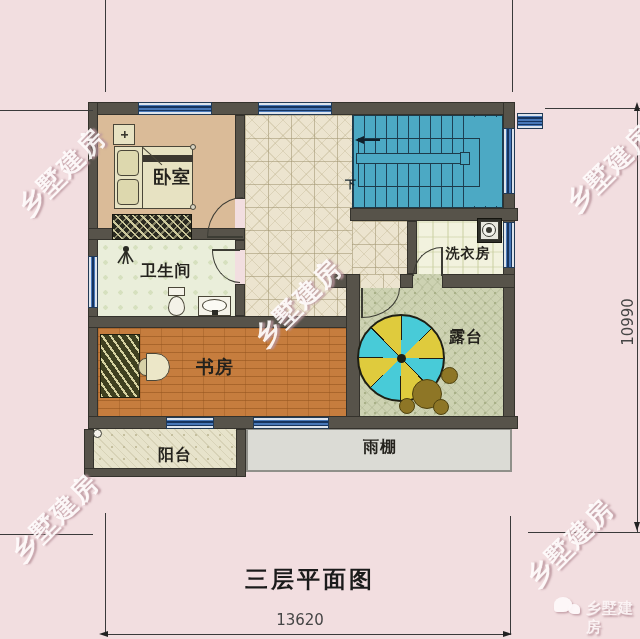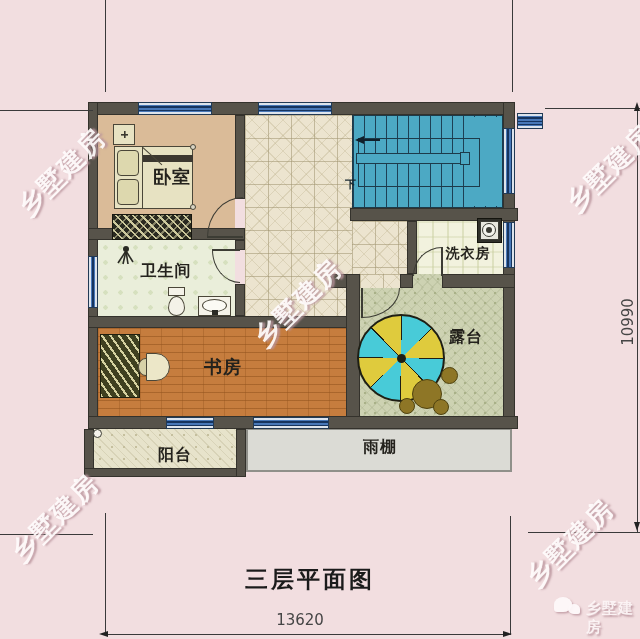--- a/index.html
+++ b/index.html
@@ -196,21 +196,21 @@
 
   <div class="furn" style="left:477px;top:218px;width:25px;height:25px;background:#30302a;border:1px solid #14140e;"></div>
   <div class="furn" style="left:480px;top:221px;width:19px;height:19px;background:#e8e8de;border:1px solid #3c3c34;"></div>
   <div class="circ" style="left:482px;top:223px;width:14px;height:14px;border:1.5px solid #3c3c34;background:#f4f4ec;"></div>
   <div class="circ" style="left:486px;top:227px;width:6px;height:6px;background:#3c3c34;"></div>
 
   <div class="circ" style="left:93px;top:429px;width:9px;height:9px;background:#f6f3ec;border:1.5px solid #3c3c34;"></div>
 
   <div class="rlabel" style="left:172px;top:177px;">卧室</div>
   <div class="rlabel small" style="left:166px;top:271px;">卫生间</div>
-  <div class="rlabel" style="left:215px;top:367px;margin-left:8px;">书房</div>
+  <div class="rlabel" style="left:215px;top:367px;">书房</div>
   <div class="rlabel small" style="left:175px;top:455px;">阳台</div>
   <div class="rlabel small" style="left:380px;top:447px;">雨棚</div>
   <div class="rlabel small" style="left:468px;top:254px;font-size:14px;">洗衣房</div>
   <div class="rlabel small" style="left:466px;top:337px;">露台</div>
 
   <div class="dim-line" style="left:105px;top:0;width:1px;height:92px;"></div>
   <div class="dim-line" style="left:512px;top:0;width:1px;height:92px;"></div>
   <div class="dim-line" style="left:0;top:110px;width:93px;height:1px;"></div>
   <div class="dim-line" style="left:0;top:534px;width:93px;height:1px;"></div>
   <div class="dim-line" style="left:105px;top:513px;width:1px;height:121px;"></div>

